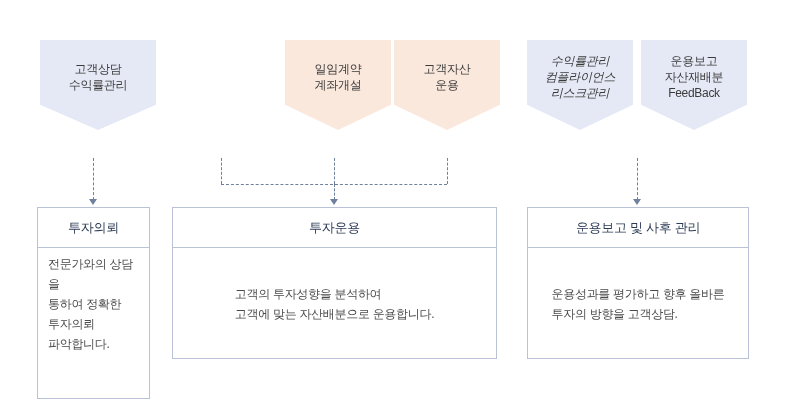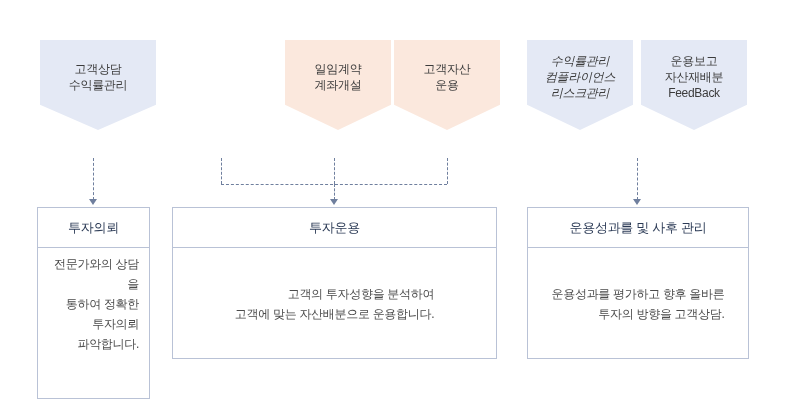--- a/index.html
+++ b/index.html
@@ -64,21 +64,21 @@
     border-bottom: 1px solid #b9c2d6;
     font-size: 13px;
     color: #2b3a55;
     letter-spacing: -0.3px;
   }
   .panel-body {
     box-sizing: border-box;
     display: flex;
     align-items: center;
     justify-content: center;
-    text-align: right;
+    text-align: left;
     font-size: 12px;
     line-height: 20px;
     color: #4a4a4a;
     letter-spacing: -0.3px;
     padding: 6px 10px;
   }
   .panel-body span { display: block; }
 
   
   .vline {
@@ -172,21 +172,21 @@
     <div class="panel-head">투자운용</div>
     <div class="panel-body" style="height:111px;">
       <div>
         <span>고객의 투자성향을 분석하여</span>
         <span>고객에 맞는 자산배분으로 운용합니다.</span>
       </div>
     </div>
   </div>
 
   <div class="panel" style="left:527px; top:207px; width:222px; height:152px;">
-    <div class="panel-head">운용성과를 및 사후 관리</div>
+    <div class="panel-head">운용보고 및 사후 관리</div>
     <div class="panel-body" style="height:111px;">
       <div>
         <span>운용성과를 평가하고 향후 올바른</span>
         <span>투자의 방향을 고객상담.</span>
       </div>
     </div>
   </div>
 
 </div>
 

